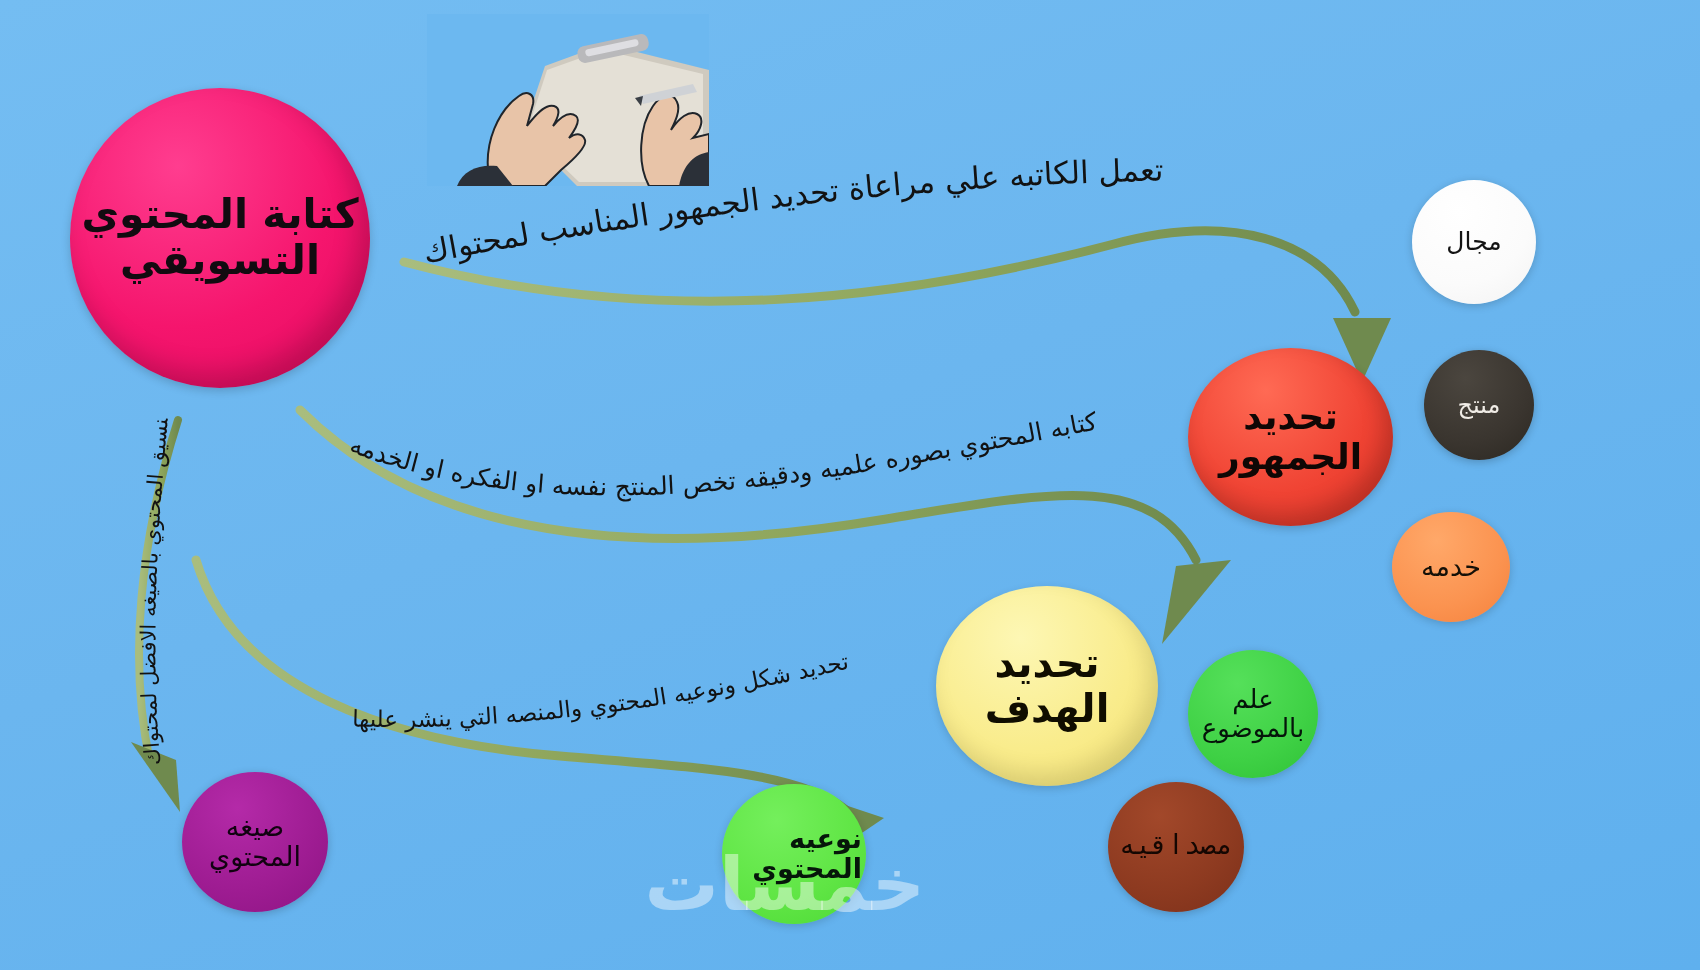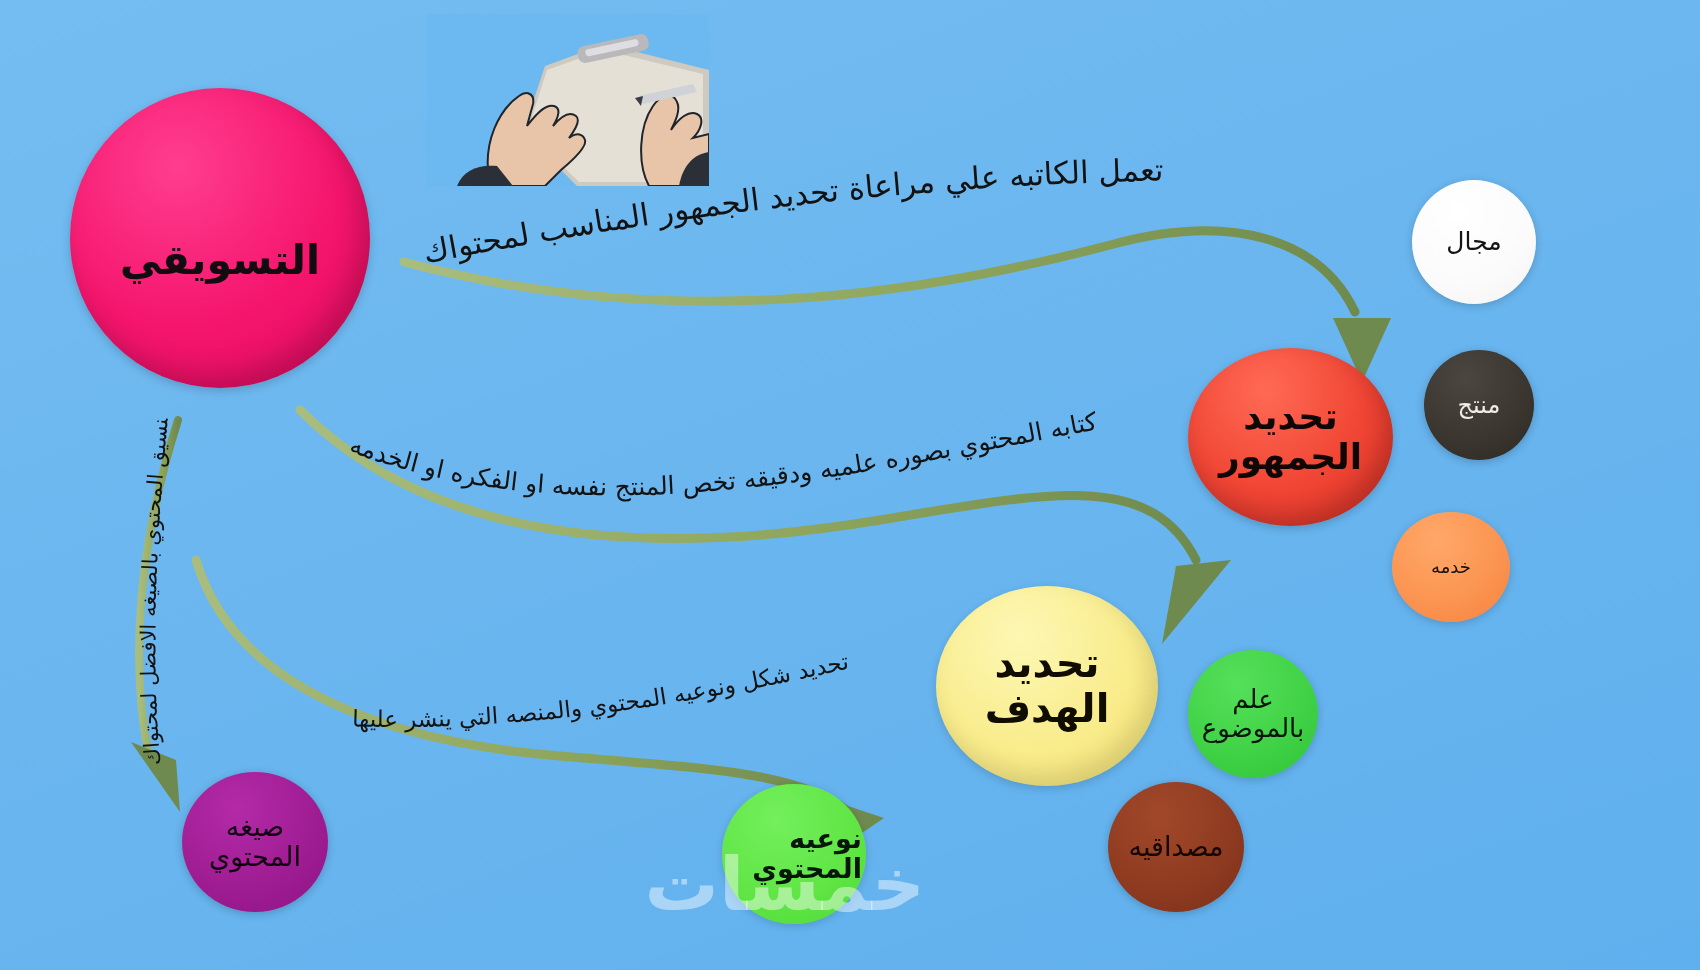--- a/index.html
+++ b/index.html
@@ -55,33 +55,33 @@
   #node-product{
     left:1424px;top:350px;width:110px;height:110px;
     background:radial-gradient(circle at 38% 26%, #4b463f 0%, #3a352f 60%, #2b2721 100%);
     box-shadow:0 2px 8px rgba(0,0,0,.22);
     font-size:24px;color:#f0ece6;
   }
   #node-service{
     left:1392px;top:512px;width:118px;height:110px;
     background:radial-gradient(circle at 38% 26%, #ffa869 0%, #fb9350 60%, #f4813c 100%);
     box-shadow:0 2px 8px rgba(0,0,0,.18);
-    font-size:18px;color:#151007;
+    font-size:27px;color:#151007;
   }
   #node-knowledge{
     left:1188px;top:650px;width:130px;height:128px;
     background:radial-gradient(circle at 38% 26%, #55e05a 0%, #3fd145 60%, #2fc137 100%);
     box-shadow:0 2px 8px rgba(0,0,0,.18);
     font-size:26px;color:#05150a;
   }
   #node-credibility{
     left:1108px;top:782px;width:136px;height:130px;
     background:radial-gradient(circle at 38% 26%, #a2482a 0%, #8d3a20 60%, #7c301a 100%);
     box-shadow:0 2px 8px rgba(0,0,0,.2);
-    font-size:27px;color:#140702;
+    font-size:27px;color:#140702;font-family:Liberation Mono, monospace;
   }
   #node-type{
     left:722px;top:784px;width:144px;height:140px;
     background:radial-gradient(circle at 38% 26%, #74ef5c 0%, #5fe544 60%, #4cd936 100%);
     box-shadow:0 2px 8px rgba(0,0,0,.16);
     font-size:27px;font-weight:600;color:#06160a;text-align:right;
   }
   #node-format{
     left:182px;top:772px;width:146px;height:140px;
     background:radial-gradient(circle at 38% 26%, #b42aa8 0%, #9e1c92 60%, #8d1483 100%);
@@ -187,21 +187,21 @@
 
       <path d="M252 172 C256 150 268 140 282 138 L282 172 Z" fill="#2b3038"></path>
 
       <path d="M212 82 L266 70 L270 78 L216 90 Z" fill="#cfd2d6"></path>
       <path d="M208 84 L216 82 L214 92 Z" fill="#3a3f45"></path>
     </svg>
   </div>
 
   <div class="bubble" id="node-main">
     <span class="lbl">
-      <br>
+      <span>كتابة المحتوي</span><br>
       <span>التسويقي</span>
     </span>
   </div>
 
   <div class="bubble" id="node-audience">
     <span class="lbl">
       <span>تحديد</span><br>
       <span>الجمهور</span>
     </span>
   </div>

